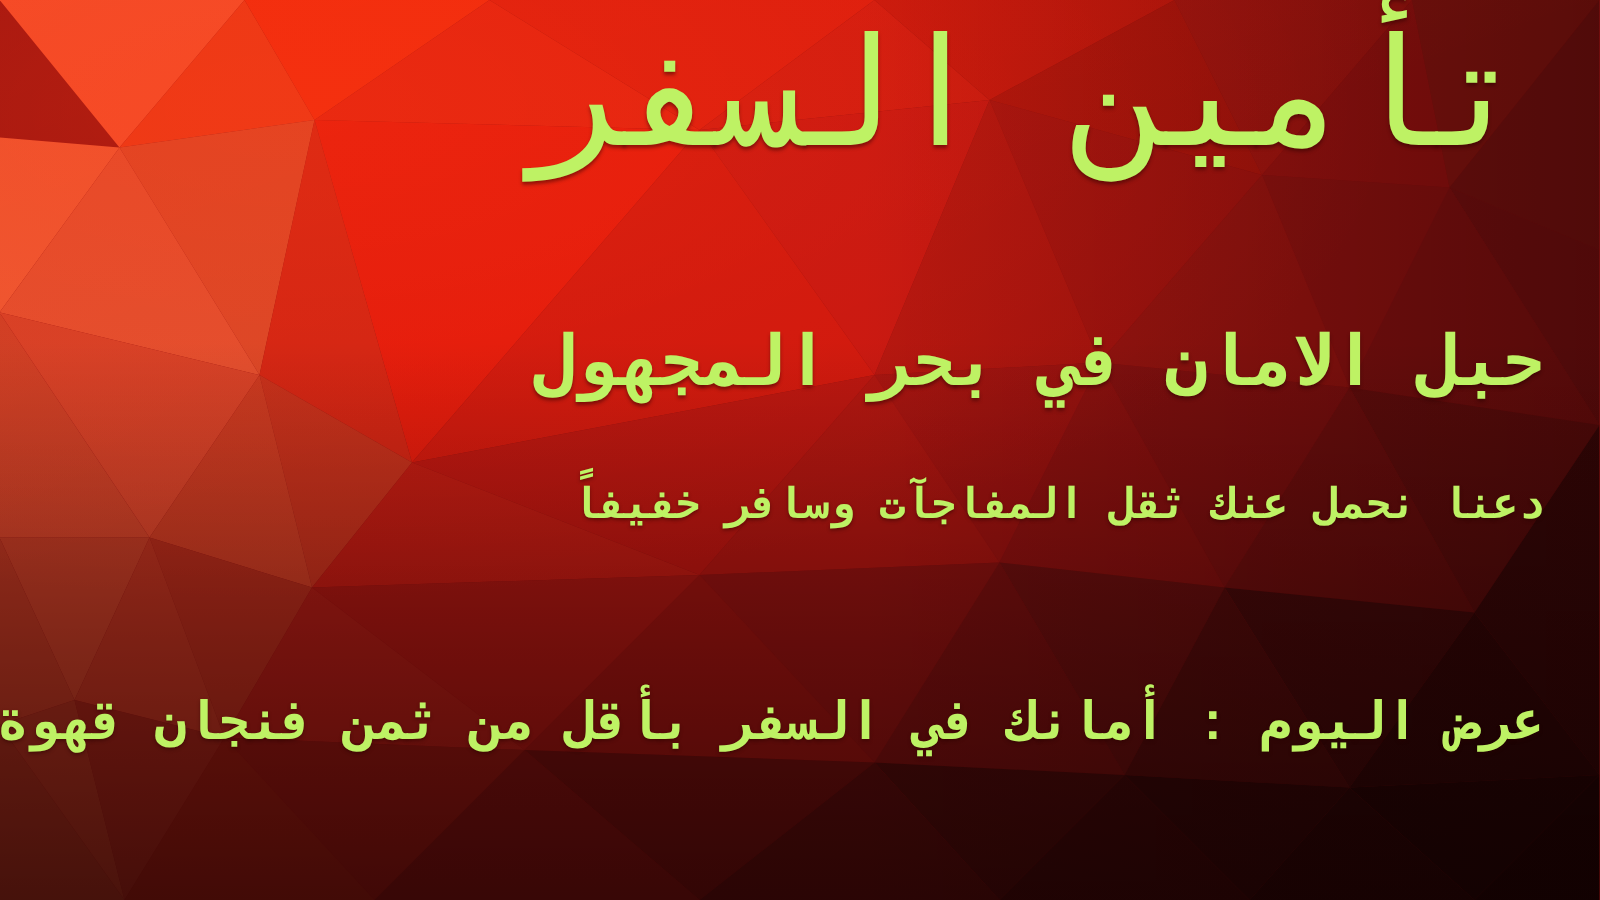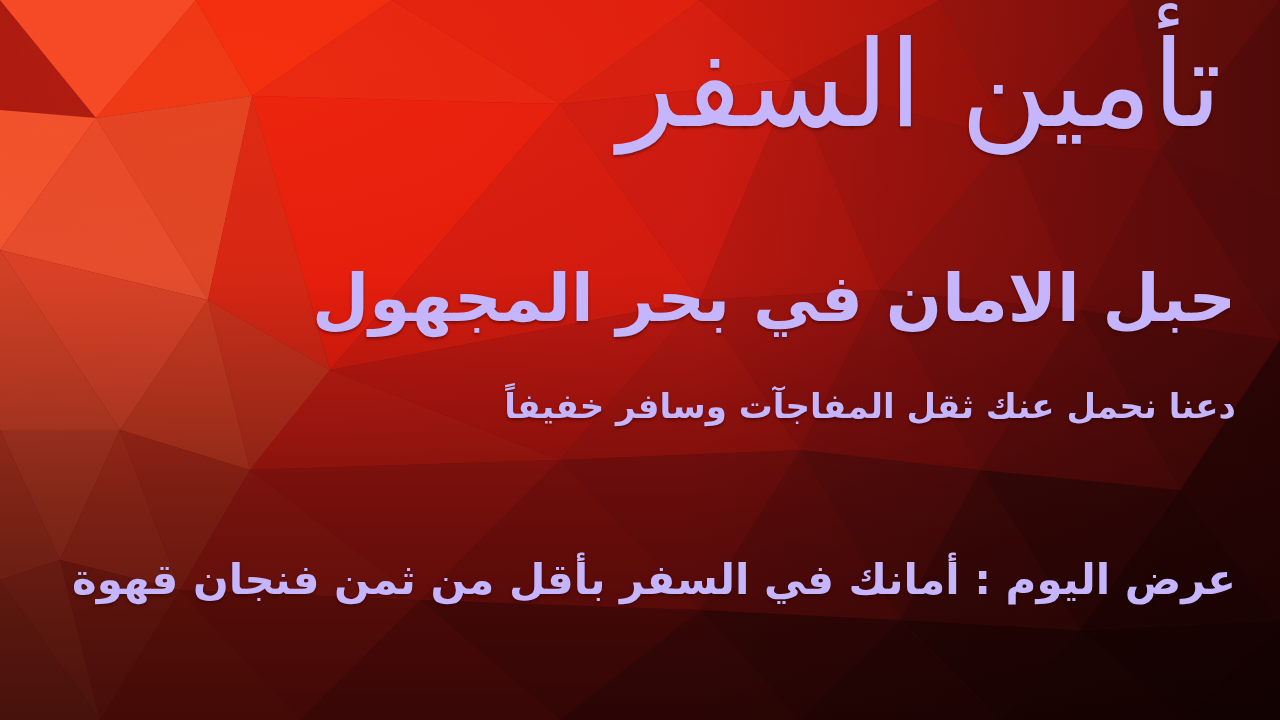--- a/index.html
+++ b/index.html
@@ -34,36 +34,37 @@
       linear-gradient(to bottom, rgba(0,0,0,0) 38%, rgba(10,0,0,0.34) 72%, rgba(8,0,0,0.58) 100%),
       linear-gradient(to left, rgba(20,0,0,0.42) 0%, rgba(0,0,0,0) 46%);
   }
   #content {
     position: absolute;
     inset: 0;
     z-index: 5;
   }
   .line {
     position: absolute;
-    color: #c4b5fd;
+    color: #bef264;
     white-space: nowrap;
     text-shadow: 0 2px 3px rgba(40,0,0,0.45);
     line-height: 1.05;
+    font-family: Liberation Mono, monospace;
   }
   #title-line {
     top: 22px;
     right: 58px;
     font-size: 120px;
     font-weight: 400;
     letter-spacing: 0px;
   }
   #subtitle-line {
     top: 264px;
     right: 44px;
-    font-size: 66px;
+    font-size: 56px;
     font-weight: 700;
   }
   #tagline-line {
     top: 389px;
     right: 44px;
     font-size: 34px;
     font-weight: 700;
   }
   #offer-line {
     top: 558px;

